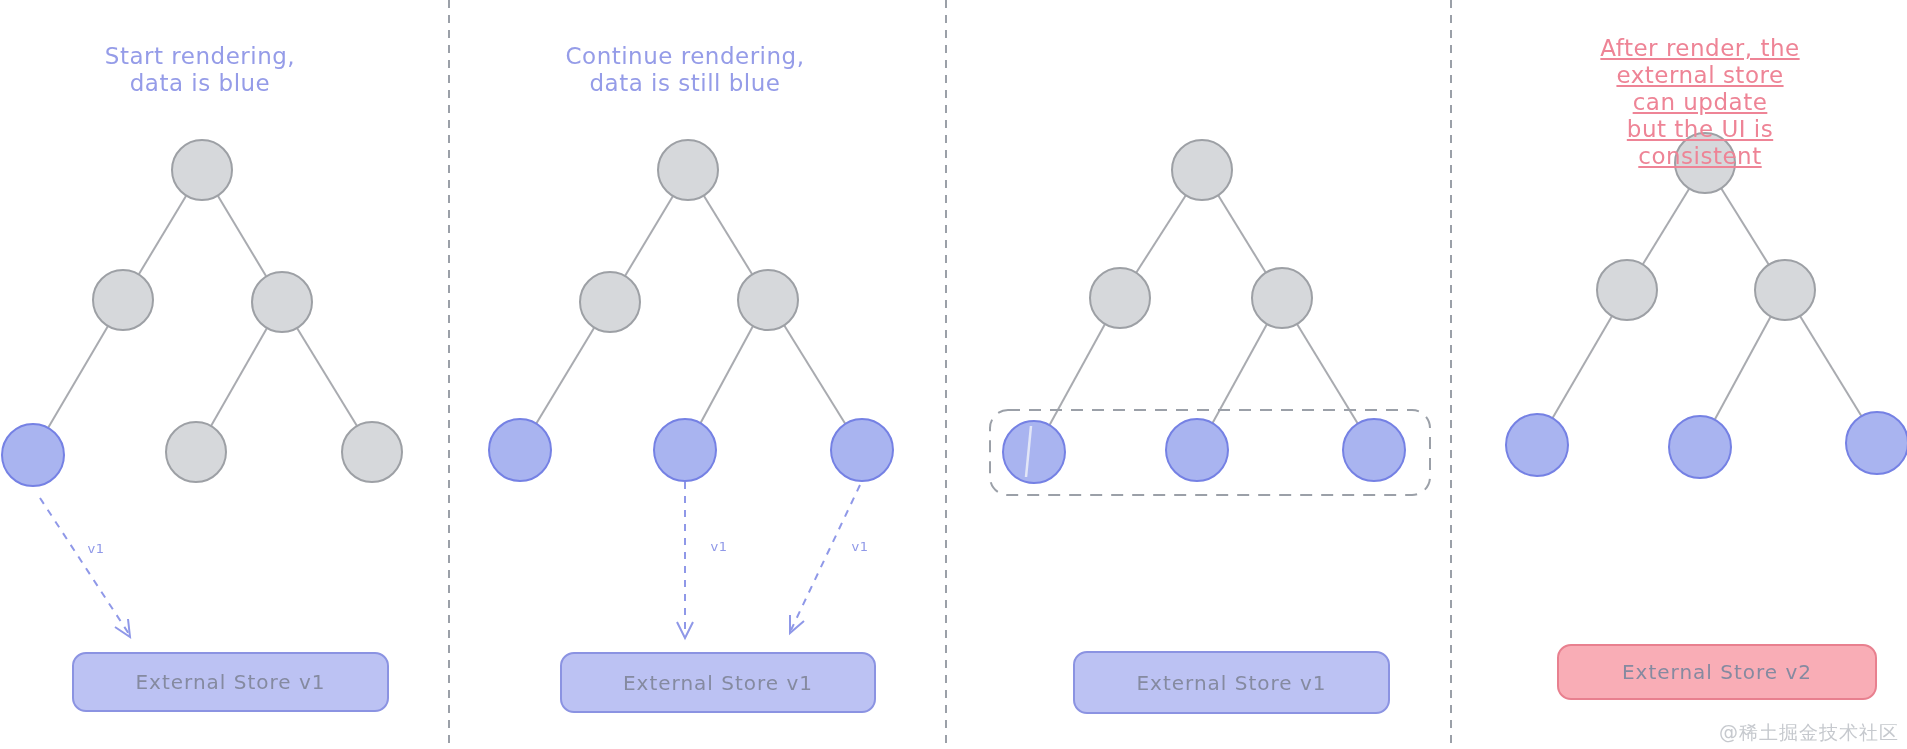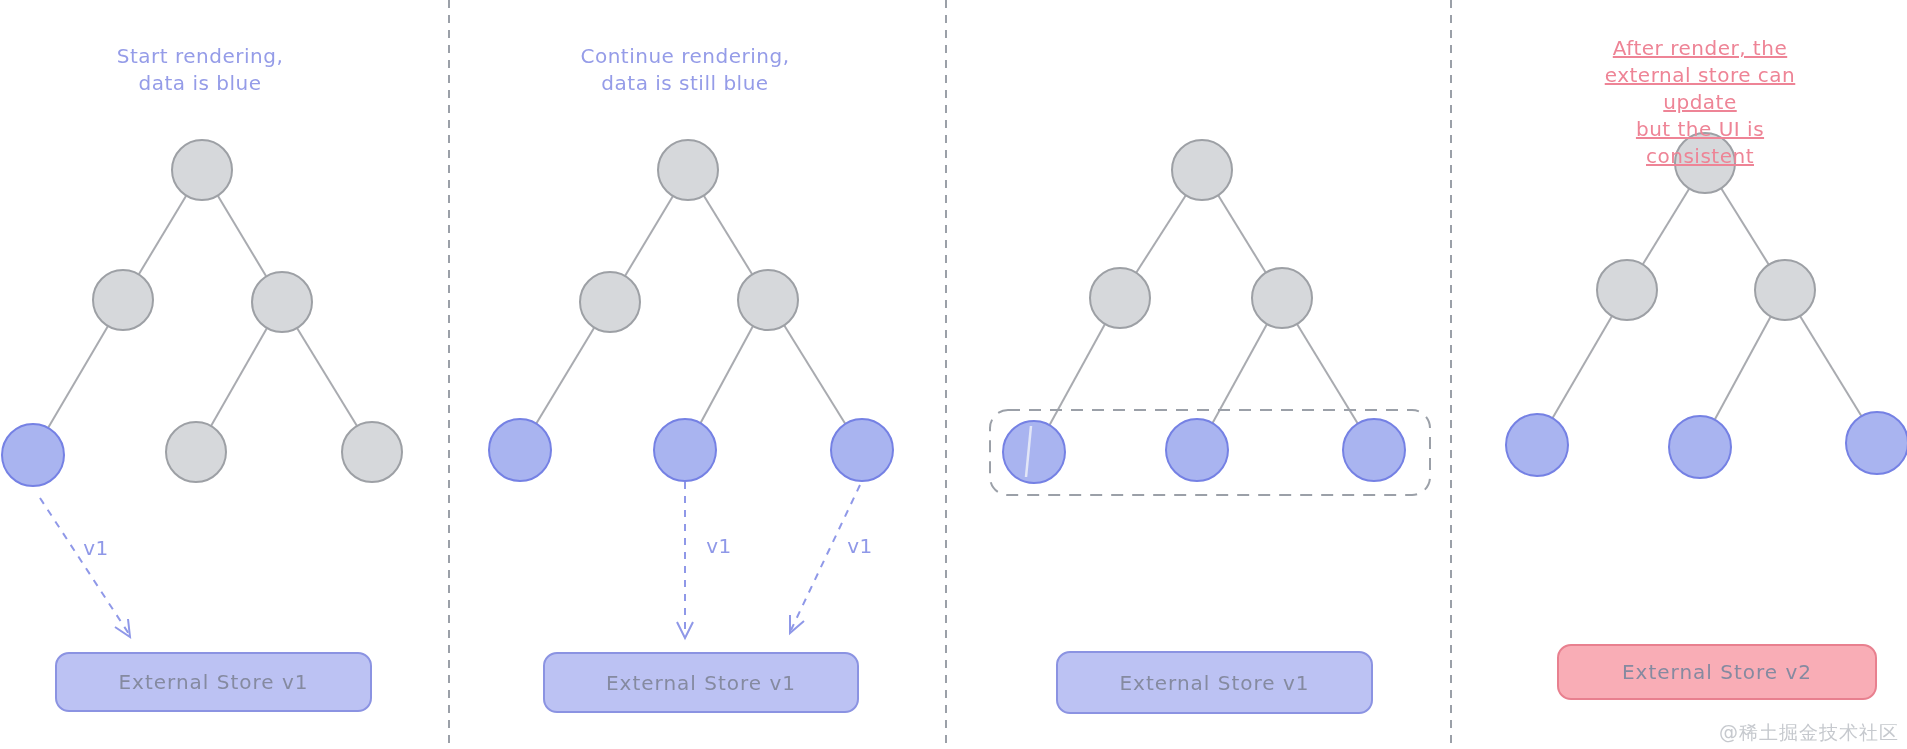--- a/index.html
+++ b/index.html
@@ -66,49 +66,50 @@
     stroke: #e9ecf8;
     stroke-width: 2.5;
     opacity: 0.9;
   }
   
   .caption {
     position: absolute;
     transform: translateX(-50%);
     text-align: center;
     white-space: pre-line;
-    font-size: 20px;
+    font-size: 23px;
     line-height: 27px;
     letter-spacing: 0.5px;
   }
   .caption.blue { color: var(--caption-blue, #959ce8); }
   .caption.red  { color: var(--caption-red, #ee8496); text-decoration: underline; }
   .store {
     position: absolute;
     box-sizing: border-box;
     border-radius: 14px;
     display: flex;
     align-items: center;
     justify-content: center;
     font-size: 20px;
     letter-spacing: 1px;
     color: var(--store-text, #858aa0);
   }
   .store.blue {
     background: var(--store-blue-fill, #bcc2f3);
     border: 2px solid var(--store-blue-border, #8b93e2);
+    margin-left: 17px;
   }
   .store.red {
     background: var(--store-red-fill, #f9adb6);
     border: 2px solid var(--store-red-border, #e8808f);
   }
   .vlabel {
     position: absolute;
     transform: translate(-50%, -50%);
-    font-size: 20px;
+    font-size: 13px;
     color: var(--arrow, #8f98e8);
     letter-spacing: 0.5px;
   }
   .watermark {
     position: absolute;
     right: 8px;
     bottom: 3px;
     font-size: 19px;
     color: var(--watermark, #c6c9ce);
     letter-spacing: 1px;

